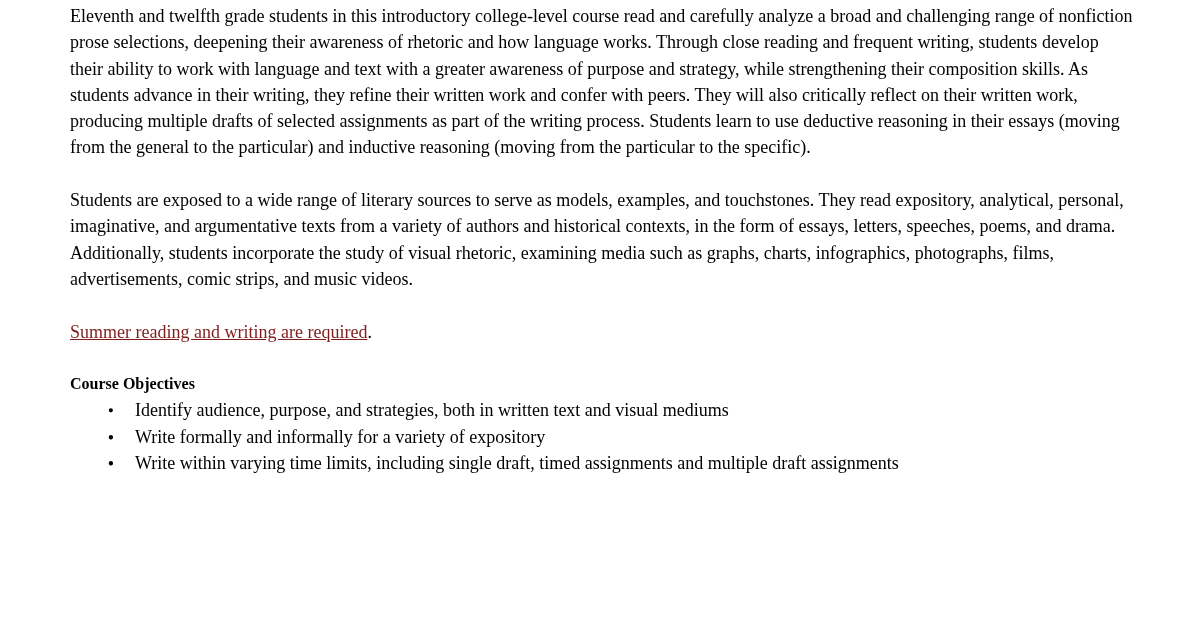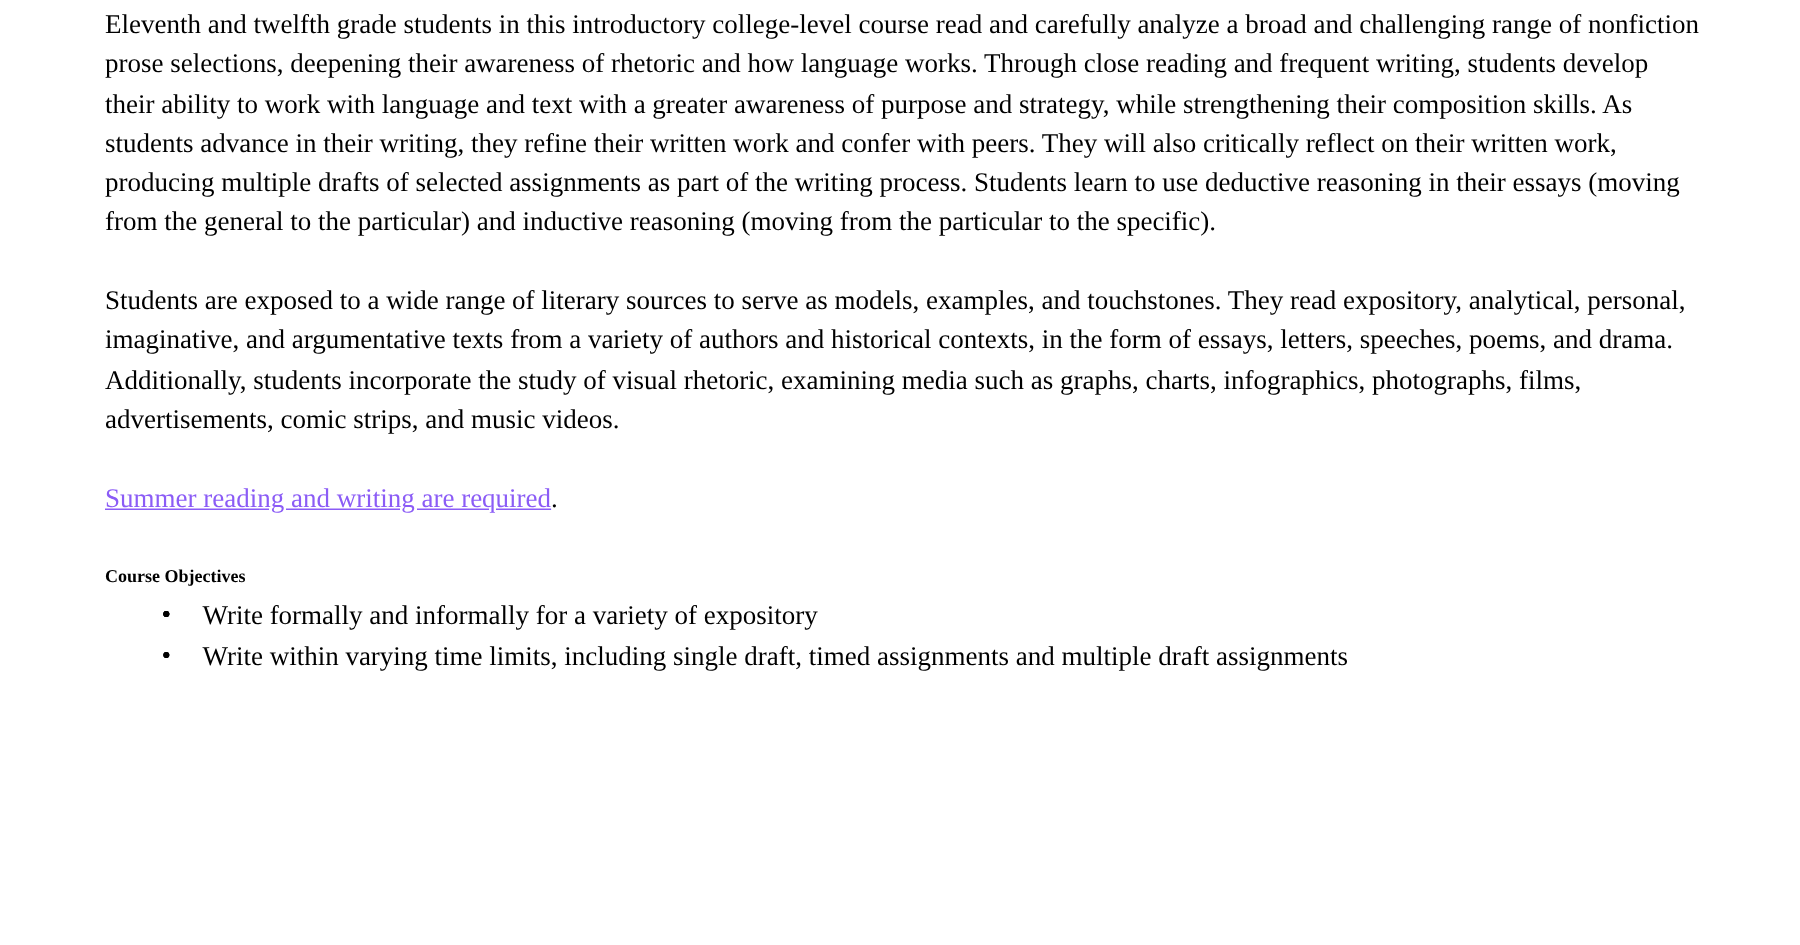--- a/index.html
+++ b/index.html
@@ -23,26 +23,26 @@
     line-height: 26.3px;
     text-align: left;
   }
   .para {
     margin: 0 0 26.3px 0;
   }
   .link-line {
     margin: 0 0 26.3px 0;
   }
   a.doclink {
-    color: #8b5cf6;
+    color: #7f1d1d;
     cursor: pointer;
   }
   .heading {
     margin: 0;
-    font-size: 12px;
+    font-size: 16px;
     line-height: 26.3px;
     font-weight: 700;
   }
   ul.objectives {
     margin: 0;
     padding: 0;
     list-style: none;
   }
   li.objective {
     position: relative;
@@ -68,20 +68,21 @@
   <p class="para">Students are exposed to a wide range of literary sources to serve as models, examples, and touchstones. They read expository, analytical, personal, imaginative, and argumentative texts from a variety of authors and historical contexts, in the form of essays, letters, speeches, poems, and drama. Additionally, students incorporate the study of visual rhetoric, examining media such as graphs, charts, infographics, photographs, films, advertisements, comic strips, and music videos.</p>
 
   <p class="link-line"><a href="#" class="doclink">Summer reading and writing are required</a><span>.</span></p>
 
 
   <h3 class="heading">Course Objectives</h3>
 
   <ul class="objectives">
     <li class="objective">
       <span class="bullet">●</span>
+      <span>Identify audience, purpose, and strategies, both in written text and visual mediums</span>
     </li>
     <li class="objective">
       <span class="bullet">●</span>
     </li>
     <li class="objective">
       <span class="bullet">●</span>
       <span>Write formally and informally for a variety of expository</span>
     </li>
     <li class="objective">
       <span class="bullet">●</span>

